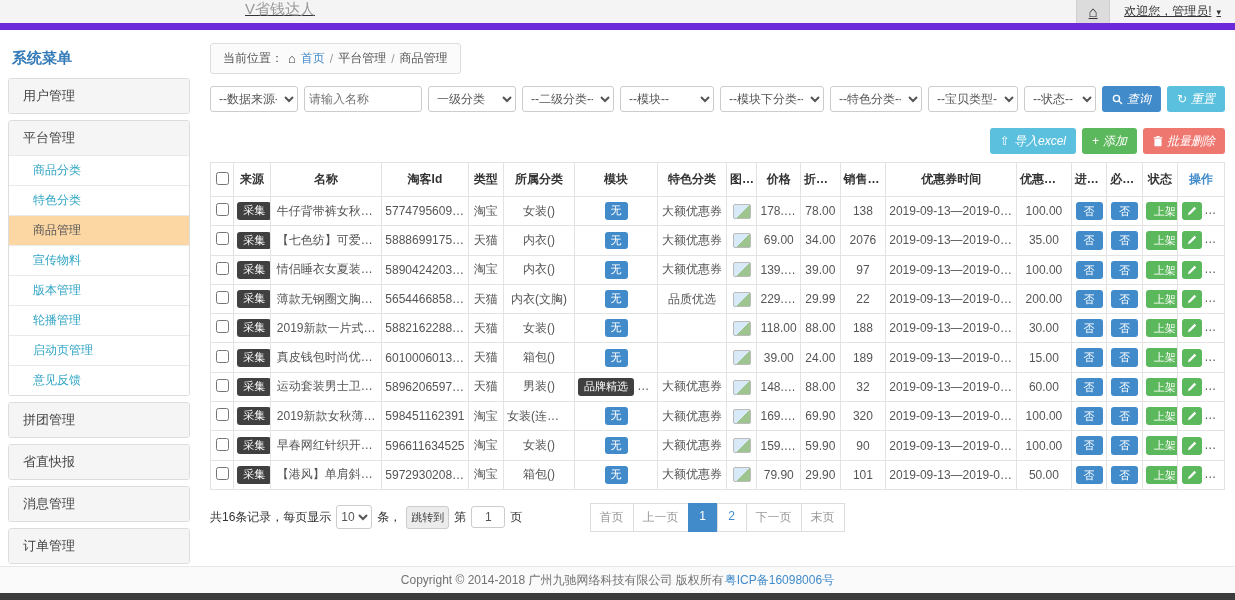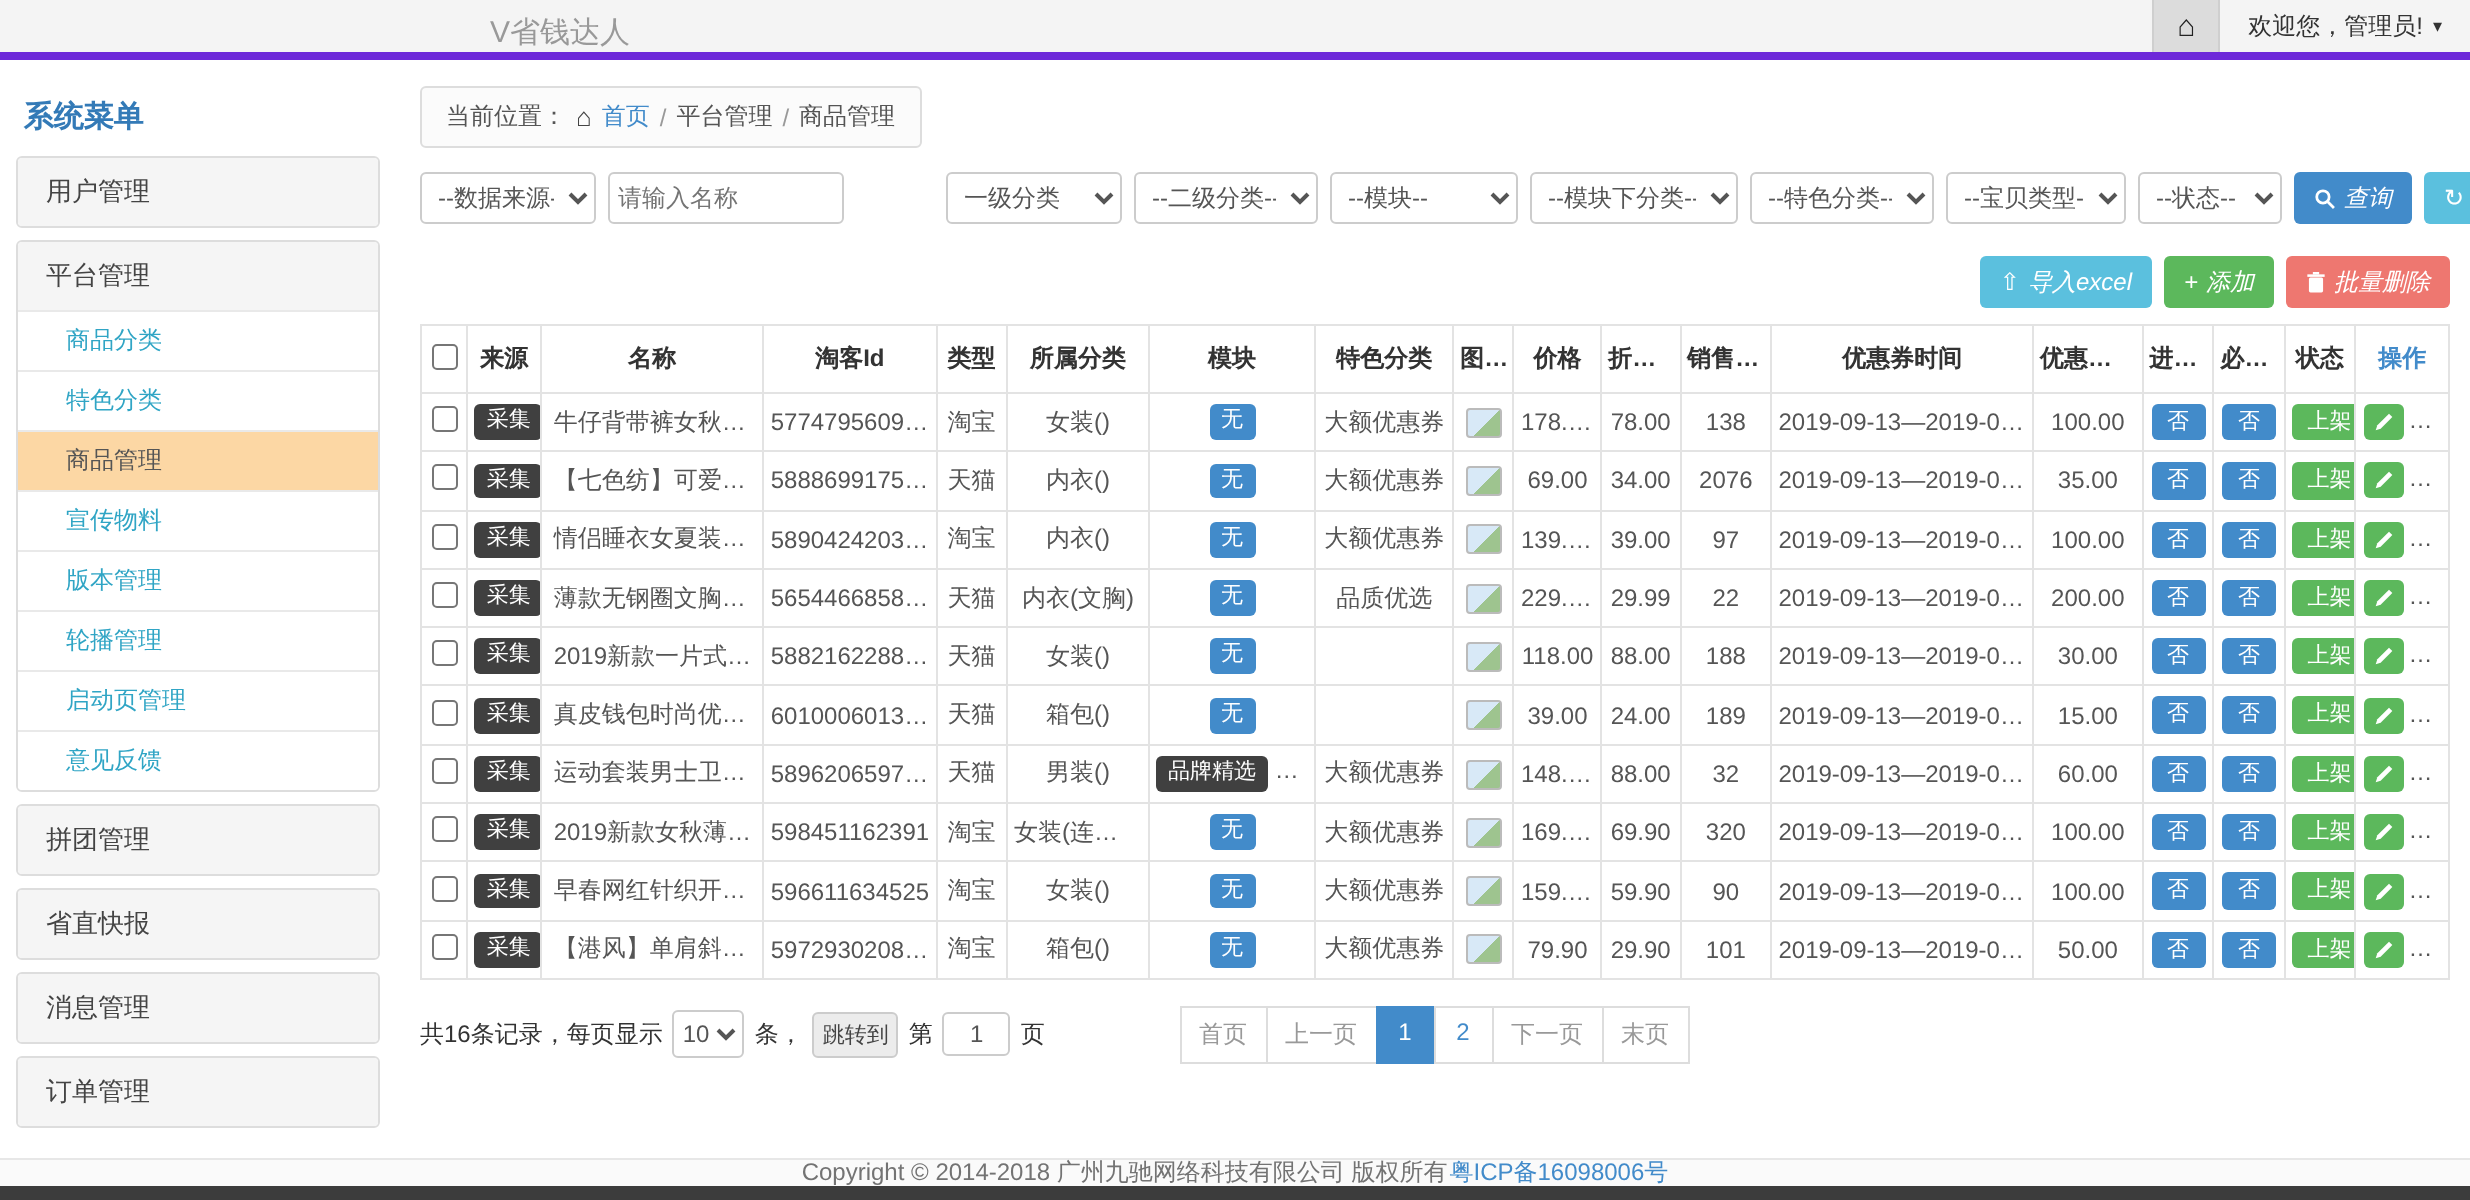--- a/index.html
+++ b/index.html
@@ -4,21 +4,21 @@
 <style>
   * { box-sizing: border-box; margin: 0; padding: 0; }
   html,body { width:1235px; height:600px; overflow:hidden; }
   body {
     font-family: "Liberation Sans", "DejaVu Sans", sans-serif;
     font-size: 12px; color: #333; background: #fff; position: relative;
   }
   a { text-decoration: none; cursor: pointer; }
 
   
-  .topbar { height:30px; background:#f4f4f4; border-bottom:4px solid #6d28d9; display:flex; align-items:flex-end; }
+  .topbar { height:30px; background:#f4f4f4; border-bottom:7px solid #6d28d9; display:flex; align-items:flex-start;text-decoration:underline; }
   .topbar-title { margin-left:245px; color:#999; font-size:15px; }
   .topbar-right { margin-left:auto; display:flex; align-items:center; height:100%; }
   .home-btn { width:34px; height:100%; background:#dcdcdc; border-left:1px solid #cfcfcf; border-right:1px solid #cfcfcf;
     display:flex; align-items:center; justify-content:center; font-size:15px; color:#222; cursor:pointer; }
   .welcome { padding:0 14px; color:#333; cursor:pointer; display:flex; align-items:center; gap:5px; }
   .welcome .caret { font-size:9px; color:#333; }
 
   
   .layout { display:flex; padding-top:13px; }
   .sidebar { width:182px; margin-left:8px; flex:none; }
@@ -82,21 +82,21 @@
     cursor:pointer; font-family:inherit; font-size:11px; }
   .page-input { width:34px; height:22px; border:1px solid #ccc; border-radius:3px; text-align:center;
     font-family:inherit; font-size:12px; color:#555; }
   .pager-buttons { display:flex; }
   .page-btn { border:1px solid #ddd; background:#fff; min-width:30px; padding:5px 9px; color:#428bca;
     text-align:center; margin-left:-1px; font-size:12px; }
   .page-btn.muted { color:#999; }
   .page-btn.active { background:#428bca; border-color:#428bca; color:#fff; }
 
   
-  .footer { position:absolute; left:0; right:0; bottom:7px; height:14px; background:#fafafa; border-top:1px solid #e7e7e7;
+  .footer { position:absolute; left:0; right:0; bottom:7px; height:27px; background:#fafafa; border-top:1px solid #e7e7e7;
     display:flex; align-items:center; justify-content:center; color:#737373; gap:1px; }
   .icp-link { color:#428bca; }
   .bottom-strip { position:absolute; left:0; right:0; bottom:0; height:7px; background:#3c3c3c; }
 </style>
 </head>
 <body>
 
 <div class="topbar">
   <div class="topbar-title">V省钱达人</div>
   <div class="topbar-right">
@@ -153,21 +153,21 @@
       <span class="bc-sep">/</span>
       <span>平台管理</span>
       <span class="bc-sep">/</span>
       <span>商品管理</span>
     </div>
 
     <div class="filter-bar">
       <span class="filter-controls" id="filter-controls">
           <select class="filter-select" style="width: 88px;"><option>--数据来源--</option></select>
           <input class="filter-input" placeholder="请输入名称" style="width: 118px;">
-          <select class="filter-select" style="width: 88px; margin-left: 45px;"><option>一级分类</option></select>
+          <select class="filter-select" style="width: 88px;"><option>一级分类</option></select>
           <select class="filter-select" style="width: 92px;"><option>--二级分类--</option></select>
           <select class="filter-select" style="width: 94px;"><option>--模块--</option></select>
           <select class="filter-select" style="width: 104px;"><option>--模块下分类--</option></select>
           <select class="filter-select" style="width: 92px;"><option>--特色分类--</option></select>
           <select class="filter-select" style="width: 90px;"><option>--宝贝类型--</option></select>
           <select class="filter-select" style="width: 72px;"><option>--状态--</option></select>
         </span>
       <button class="btn btn-primary">
         <svg width="11" height="11" viewBox="0 0 16 16">
           <circle cx="6.5" cy="6.5" r="4.5" fill="none" stroke="#fff" stroke-width="2"></circle>

